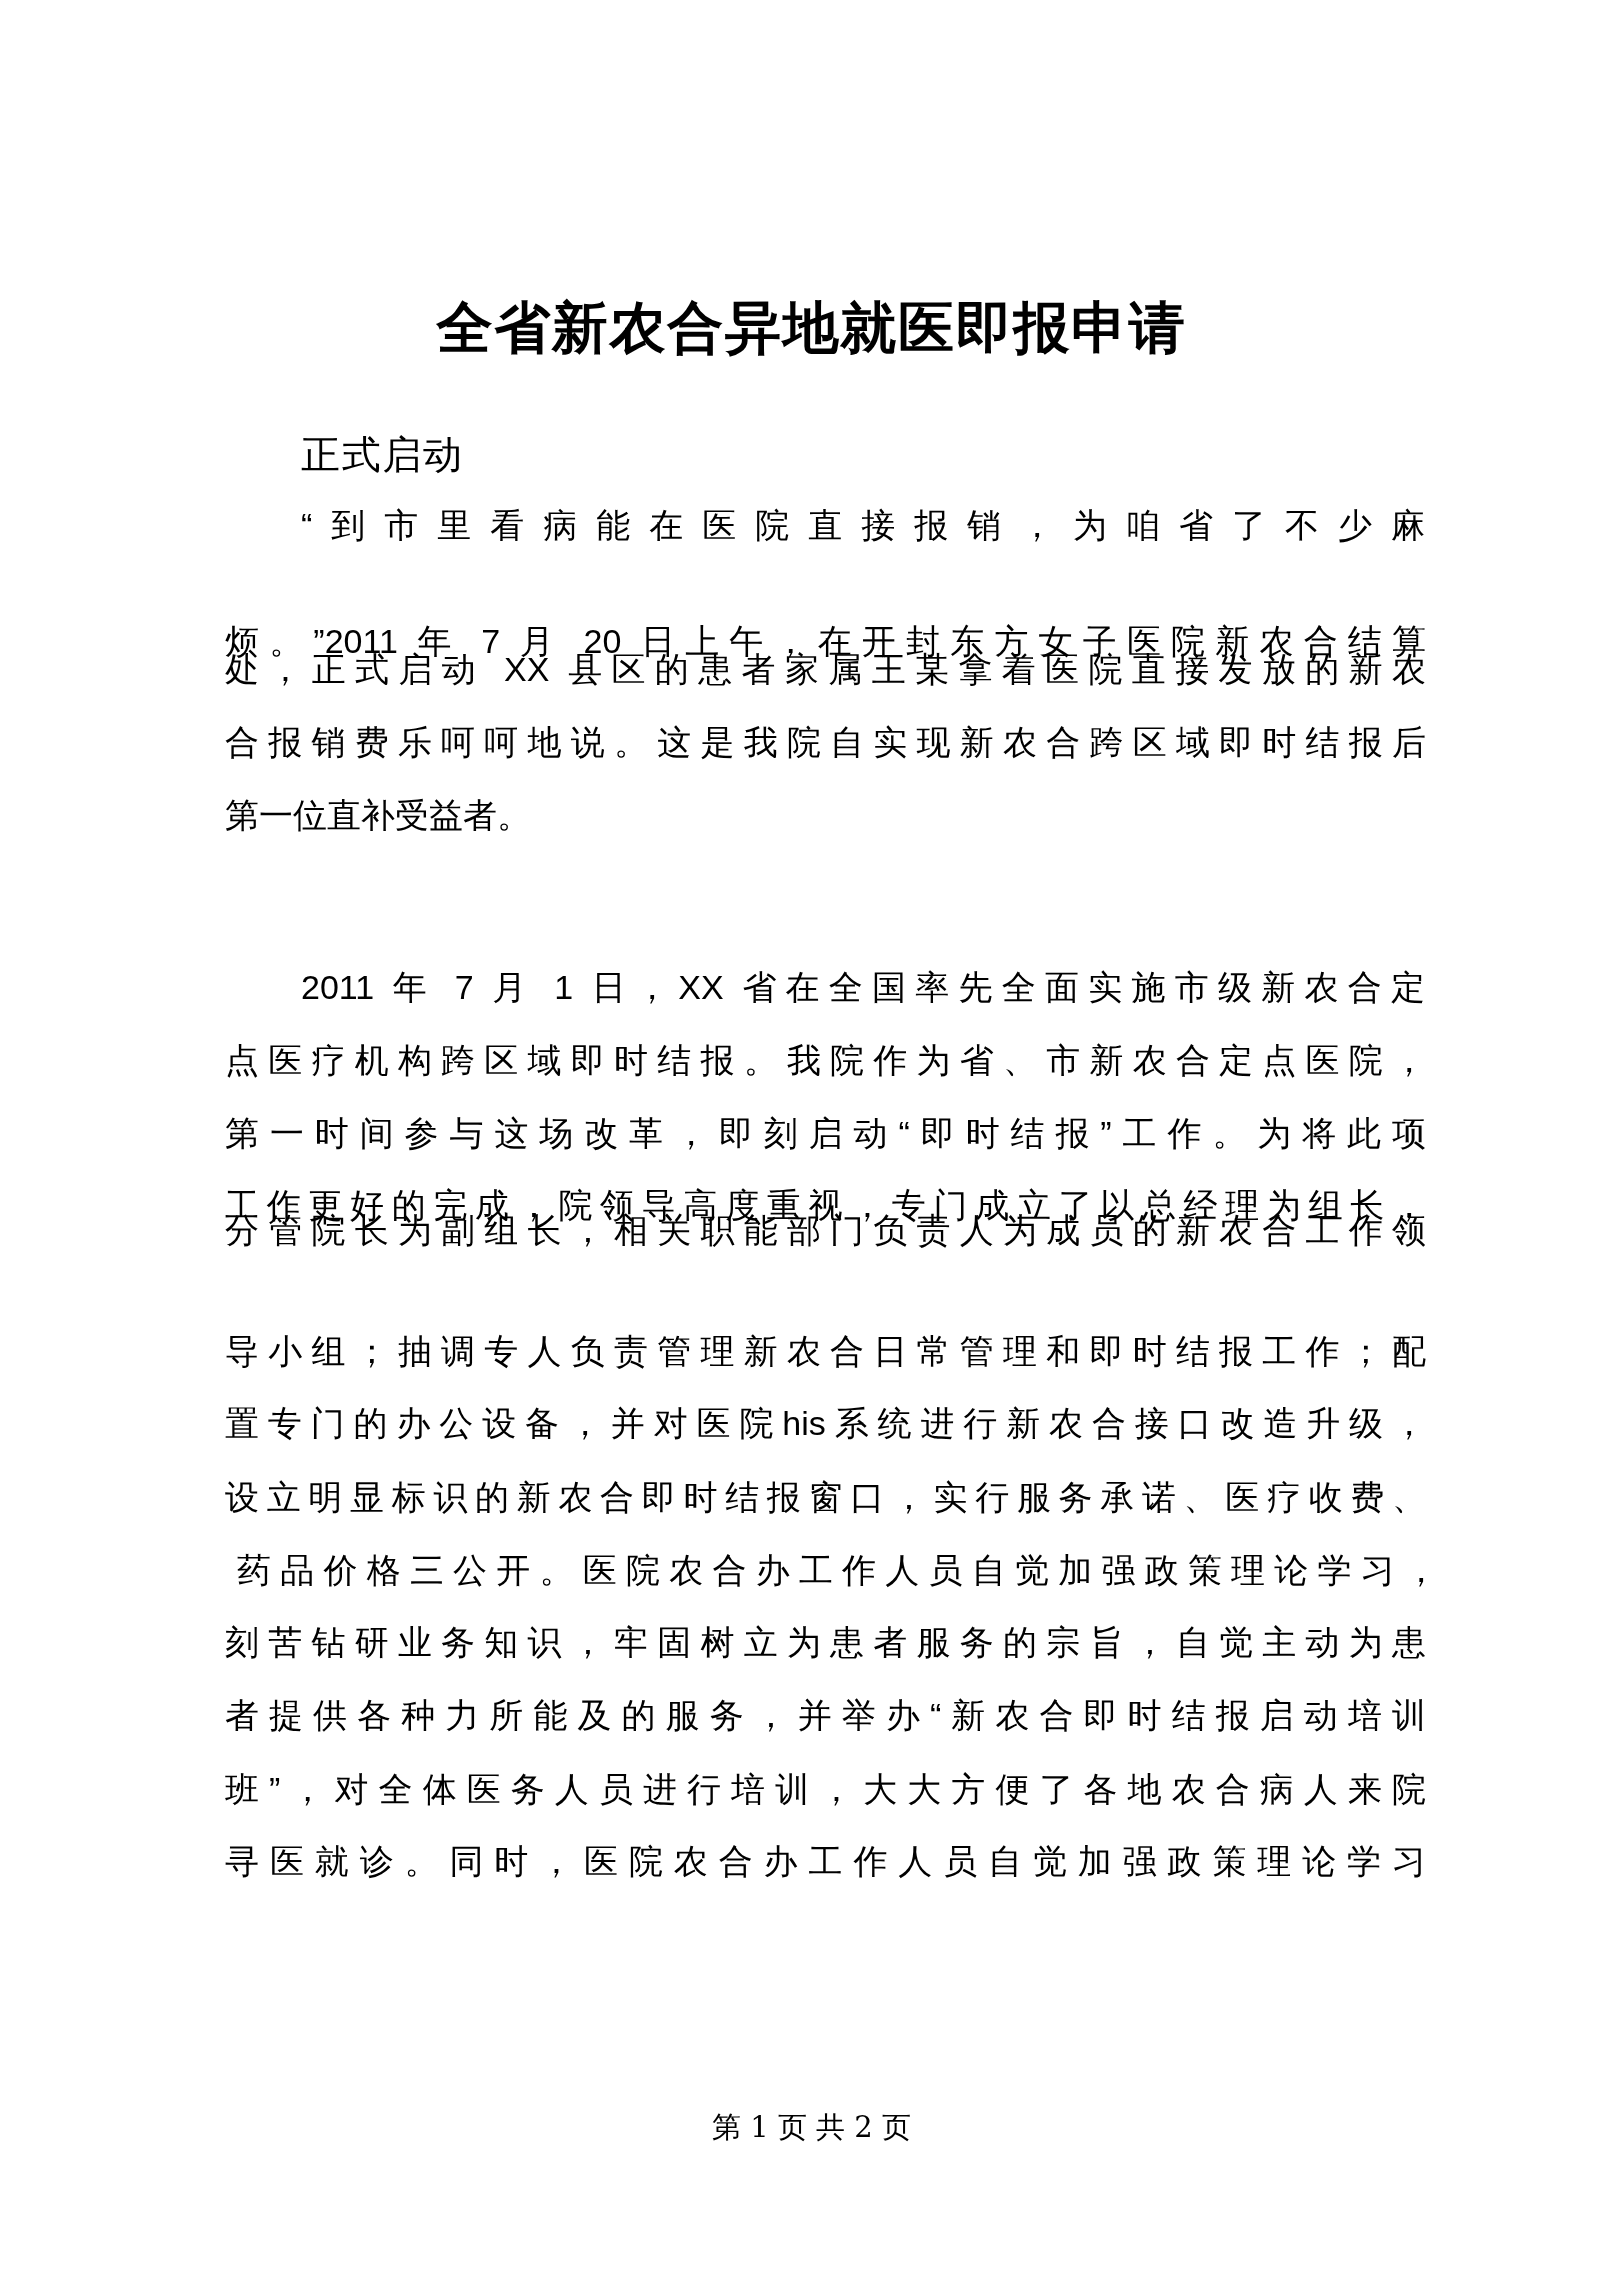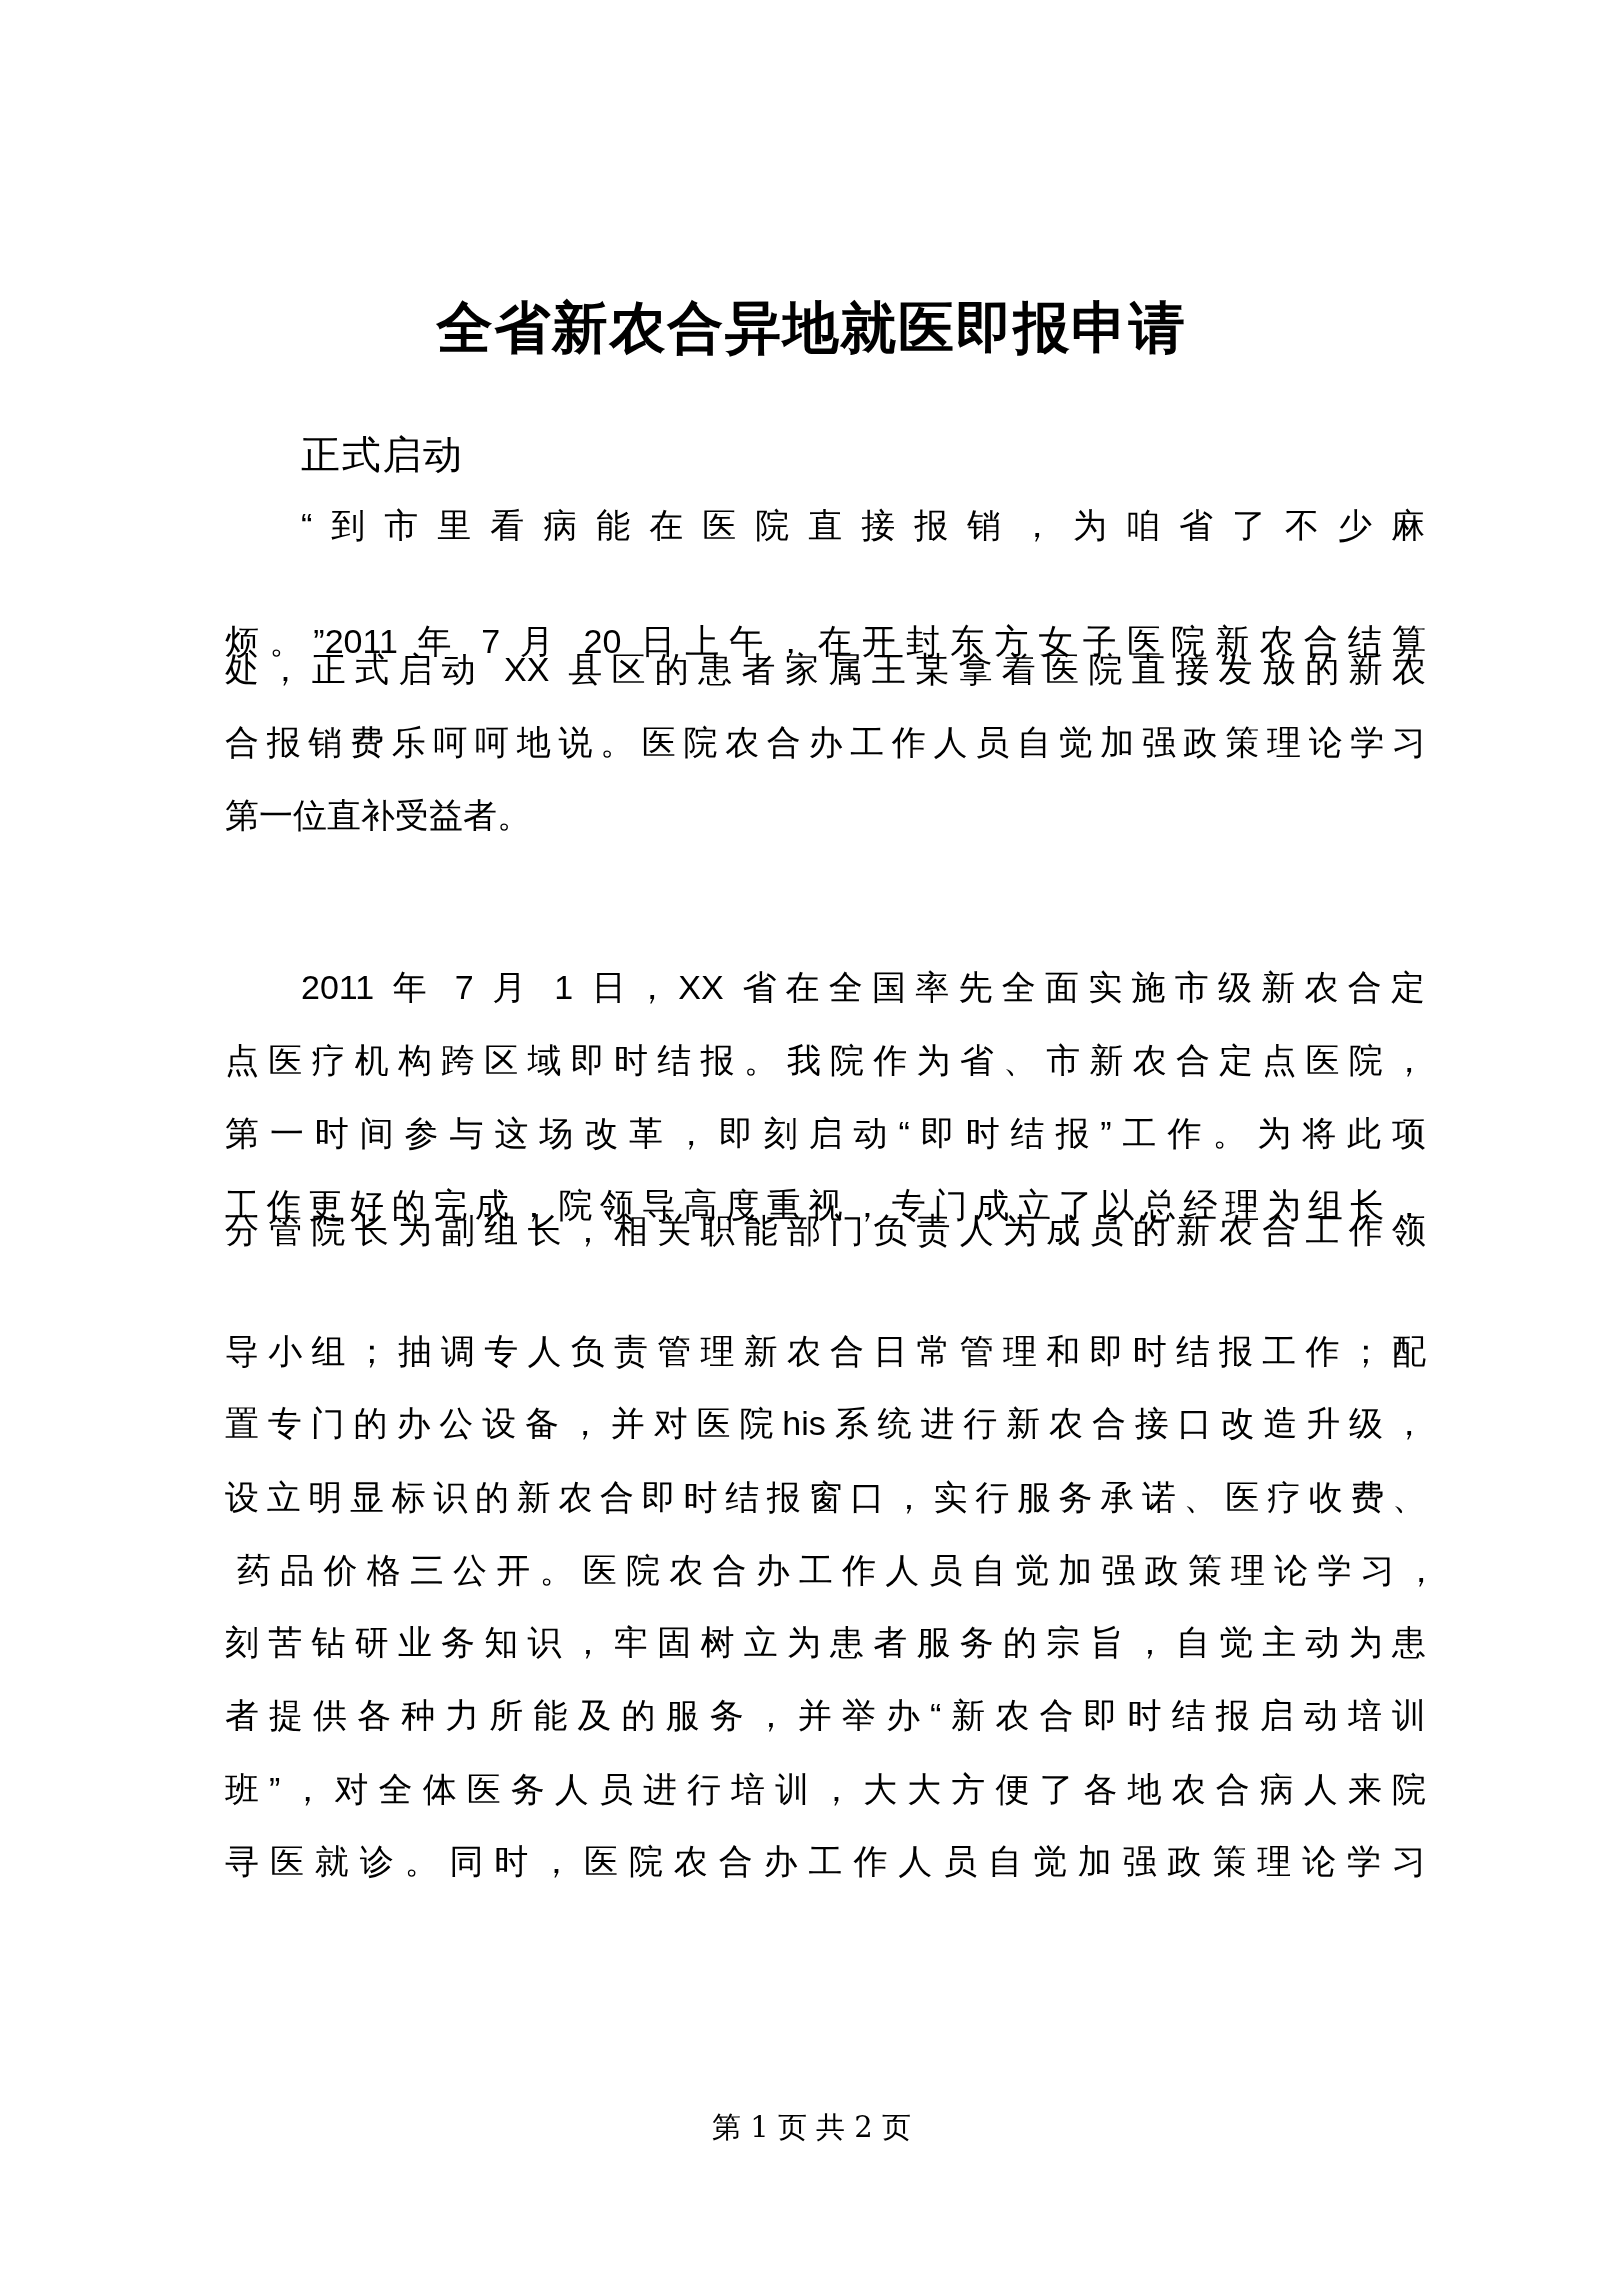--- a/index.html
+++ b/index.html
@@ -25,21 +25,21 @@
 <div class="page">
 
   <div class="title">全省新农合异地就医即报申请</div>
 
   <div class="sub" style="top:429px;">正式启动</div>
 
   <div>
     <div class="line indent" style="top:500px;">“到市里看病能在医院直接报销，为咱省了不少麻</div>
     <div class="line" style="top:572px;margin-top:44px;">烦。”2011 年 7 月 20 日上午，在开封东方女子医院新农合结算</div>
     <div class="line" style="top:644px;">处，正式启动 XX 县区的患者家属王某拿着医院直接发放的新农</div>
-    <div class="line" style="top:717px;">合报销费乐呵呵地说。医院农合办工作人员自觉加强政策理论学习</div>
+    <div class="line" style="top:717px;">合报销费乐呵呵地说。这是我院自实现新农合跨区域即时结报后</div>
     <div class="line last" style="top:790px;">第一位直补受益者。</div>
   </div>
 
   <div>
     <div class="line indent" style="top:962px;">2011 年 7 月 1 日，XX 省在全国率先全面实施市级新农合定</div>
     <div class="line" style="top:1035px;">点医疗机构跨区域即时结报。我院作为省、市新农合定点医院，</div>
     <div class="line" style="top:1108px;">第一时间参与这场改革，即刻启动“即时结报”工作。为将此项</div>
     <div class="line" style="top:1180px;">工作更好的完成，院领导高度重视，专门成立了以总经理为组长，</div>
     <div class="line" style="top:1205px;">分管院长为副组长，相关职能部门负责人为成员的新农合工作领</div>
     <div class="line" style="top:1326px;">导小组；抽调专人负责管理新农合日常管理和即时结报工作；配</div>

